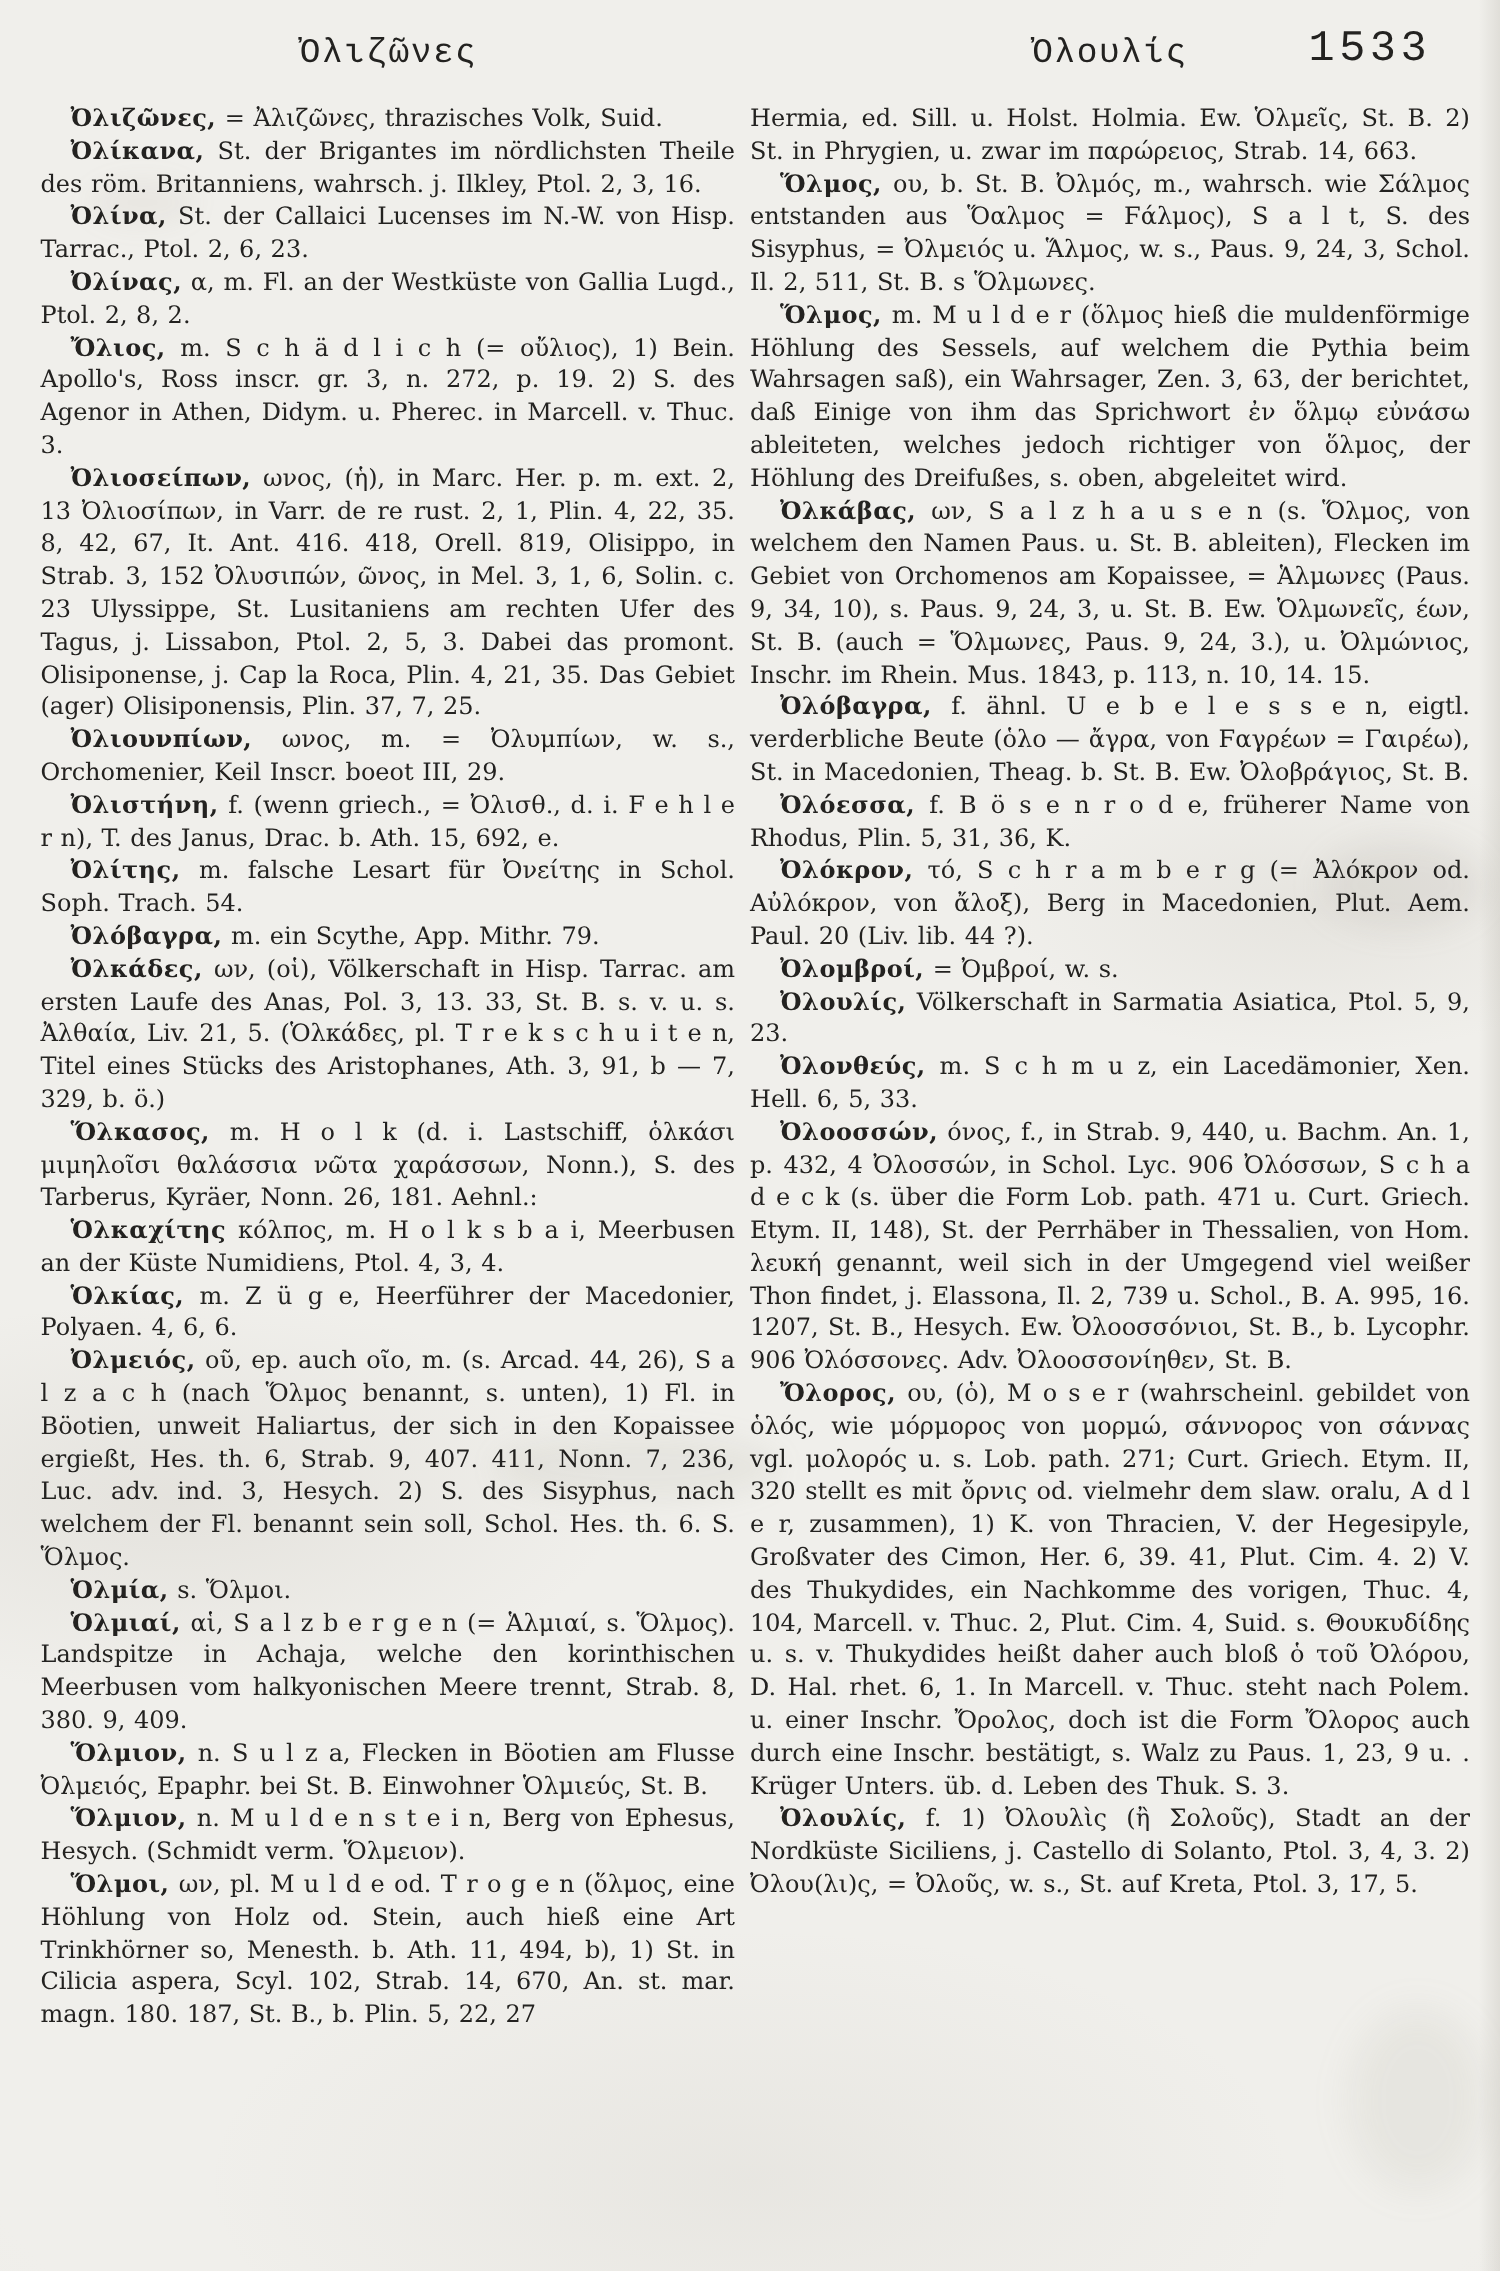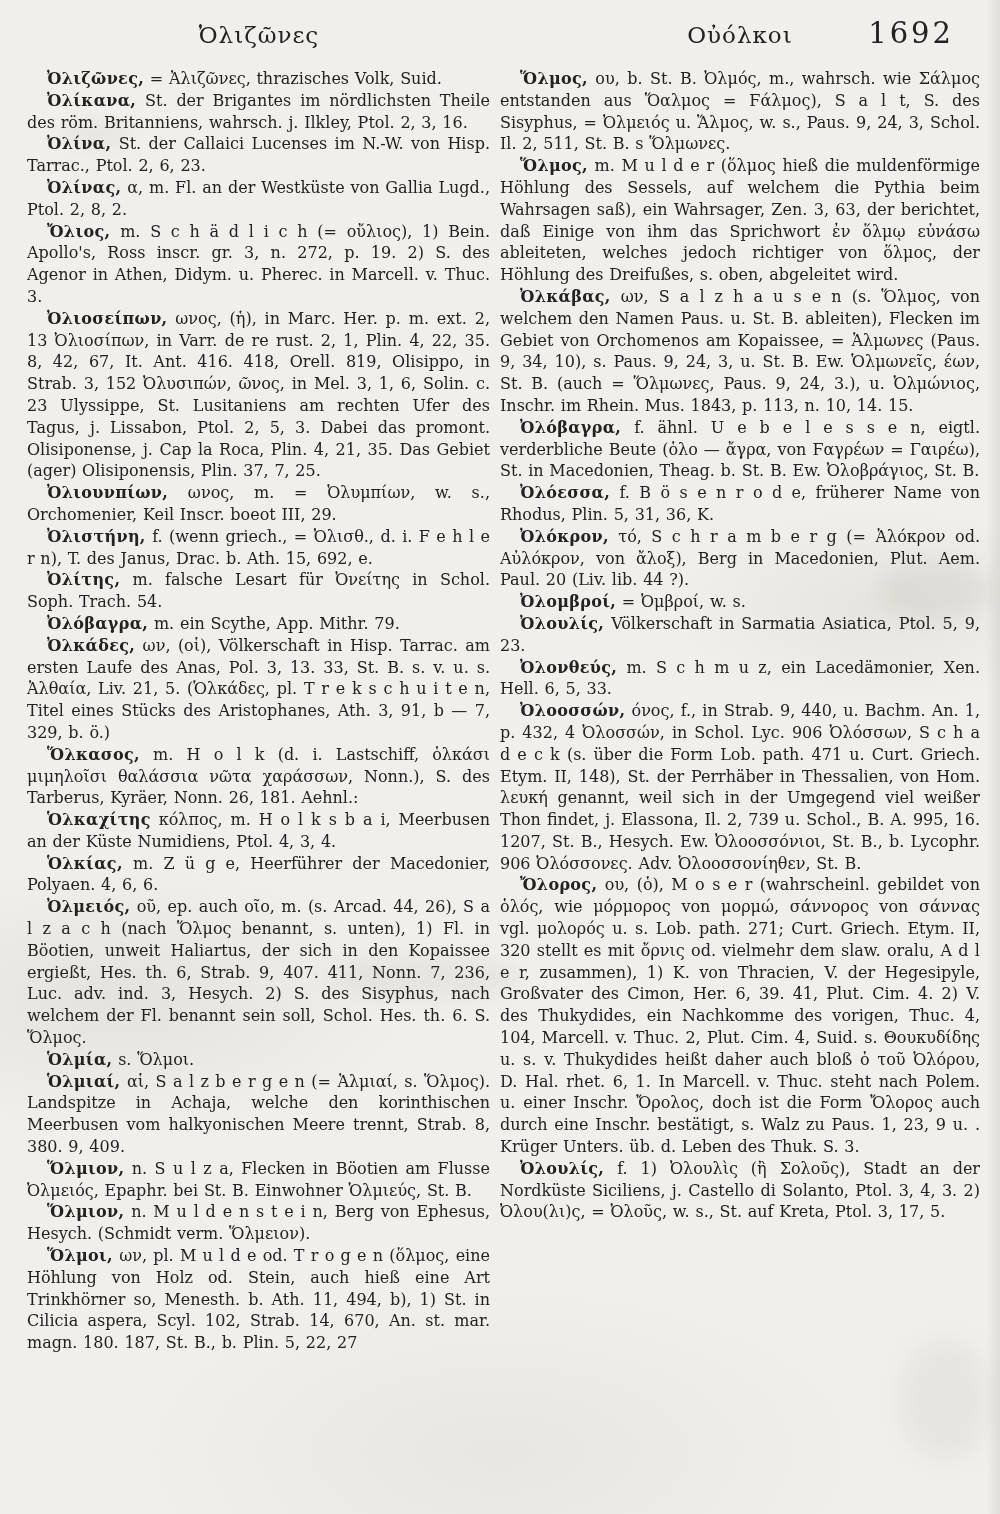--- a/index.html
+++ b/index.html
@@ -20,21 +20,21 @@
   .edge-band {
     position: absolute; top: 0; right: 0; width: 14px; height: 100%;
     background: linear-gradient(to right, rgba(150,144,132,0), rgba(150,144,132,0.18));
   }
   .stain { position: absolute; border-radius: 50%; pointer-events: none; }
   .stain.s1 { left: 330px; top: 955px; width: 190px; height: 46px; background: rgba(150,143,128,0.10); filter: blur(9px); }
   .stain.s2 { left: 880px; top: 560px; width: 110px; height: 60px; background: rgba(150,143,128,0.12); filter: blur(10px); }
   .stain.s3 { left: 60px; top: 120px; width: 70px; height: 30px; background: rgba(150,143,128,0.08); filter: blur(8px); }
   .stain.s4 { left: 900px; top: 1340px; width: 90px; height: 120px; background: rgba(150,143,128,0.10); filter: blur(12px); }
 
-  .running-head { position: absolute; top: 14px; left: 0; width: 100%; height: 46px; }
+  .running-head { position: absolute; top: 14px; left: 0; width: 100%; height: 46px; font-family: Liberation Mono, monospace; }
   .rh-word {
     position: absolute; top: 8px;
     font-size: 23px; letter-spacing: 1px; text-align: center;
   }
   .rh-left  { left: 28px;  width: 462px; }
   .rh-right { left: 560px; width: 360px; }
   .page-num {
     position: absolute; top: 2px; right: 46px;
     font-size: 29px; letter-spacing: 3px;
   }
@@ -61,22 +61,22 @@
 
 <div class="page">
   <div class="stain s1"></div>
   <div class="stain s2"></div>
   <div class="stain s3"></div>
   <div class="stain s4"></div>
   <div class="edge-band"></div>
 
   <div class="running-head">
     <span class="rh-word rh-left">Ὀλιζῶνες</span>
-    <span class="rh-word rh-right">Οὐόλκοι</span>
-    <span class="page-num">1692</span>
+    <span class="rh-word rh-right">Ὀλουλίς</span>
+    <span class="page-num">1533</span>
   </div>
 
   <div class="columns">
     <div class="col col-left">
         <p class="entry"><b class="lemma">Ὀλιζῶνες,</b> = Ἀλιζῶνες, thrazisches Volk, Suid.</p>
         <p class="entry"><b class="lemma">Ὀλίκανα,</b> St. der Brigantes im nördlichsten Theile des röm. Britanniens, wahrsch. j. Ilkley, Ptol. 2, 3, 16.</p>
         <p class="entry"><b class="lemma">Ὀλίνα,</b> St. der Callaici Lucenses im N.-W. von Hisp. Tarrac., Ptol. 2, 6, 23.</p>
         <p class="entry"><b class="lemma">Ὀλίνας,</b> α, m. Fl. an der Westküste von Gallia Lugd., Ptol. 2, 8, 2.</p>
         <p class="entry"><b class="lemma">Ὄλιος,</b> m. S c h ä d l i c h (= οὔλιος), 1) Bein. Apollo's, Ross inscr. gr. 3, n. 272, p. 19. 2) S. des Agenor in Athen, Didym. u. Pherec. in Marcell. v. Thuc. 3.</p>
         <p class="entry"><b class="lemma">Ὀλιοσείπων,</b> ωνος, (ἡ), in Marc. Her. p. m. ext. 2, 13 Ὀλιοσίπων, in Varr. de re rust. 2, 1, Plin. 4, 22, 35. 8, 42, 67, It. Ant. 416. 418, Orell. 819, Olisippo, in Strab. 3, 152 Ὀλυσιπών, ῶνος, in Mel. 3, 1, 6, Solin. c. 23 Ulyssippe, St. Lusitaniens am rechten Ufer des Tagus, j. Lissabon, Ptol. 2, 5, 3. Dabei das promont. Olisiponense, j. Cap la Roca, Plin. 4, 21, 35. Das Gebiet (ager) Olisiponensis, Plin. 37, 7, 25.</p>
@@ -89,20 +89,21 @@
         <p class="entry"><b class="lemma">Ὁλκαχίτης</b> κόλπος, m. H o l k s b a i, Meerbusen an der Küste Numidiens, Ptol. 4, 3, 4.</p>
         <p class="entry"><b class="lemma">Ὁλκίας,</b> m. Z ü g e, Heerführer der Macedonier, Polyaen. 4, 6, 6.</p>
         <p class="entry"><b class="lemma">Ὀλμειός,</b> οῦ, ep. auch οῖο, m. (s. Arcad. 44, 26), S a l z a c h (nach Ὅλμος benannt, s. unten), 1) Fl. in Böotien, unweit Haliartus, der sich in den Kopaissee ergießt, Hes. th. 6, Strab. 9, 407. 411, Nonn. 7, 236, Luc. adv. ind. 3, Hesych. 2) S. des Sisyphus, nach welchem der Fl. benannt sein soll, Schol. Hes. th. 6. S. Ὅλμος.</p>
         <p class="entry"><b class="lemma">Ὁλμία,</b> s. Ὅλμοι.</p>
         <p class="entry"><b class="lemma">Ὁλμιαί,</b> αἱ, S a l z b e r g e n (= Ἁλμιαί, s. Ὅλμος). Landspitze in Achaja, welche den korinthischen Meerbusen vom halkyonischen Meere trennt, Strab. 8, 380. 9, 409.</p>
         <p class="entry"><b class="lemma">Ὅλμιον,</b> n. S u l z a, Flecken in Böotien am Flusse Ὀλμειός, Epaphr. bei St. B. Einwohner Ὁλμιεύς, St. B.</p>
         <p class="entry"><b class="lemma">Ὅλμιον,</b> n. M u l d e n s t e i n, Berg von Ephesus, Hesych. (Schmidt verm. Ὅλμειον).</p>
         <p class="entry"><b class="lemma">Ὅλμοι,</b> ων, pl. M u l d e od. T r o g e n (ὅλμος, eine Höhlung von Holz od. Stein, auch hieß eine Art Trinkhörner so, Menesth. b. Ath. 11, 494, b), 1) St. in Cilicia aspera, Scyl. 102, Strab. 14, 670, An. st. mar. magn. 180. 187, St. B., b. Plin. 5, 22, 27</p>
       </div>
     <div class="col col-right">
+        <p class="entry cont">Hermia, ed. Sill. u. Holst. Holmia. Ew. Ὁλμεῖς, St. B. 2) St. in Phrygien, u. zwar im παρώρειος, Strab. 14, 663.</p>
         <p class="entry"><b class="lemma">Ὅλμος,</b> ου, b. St. B. Ὀλμός, m., wahrsch. wie Σάλμος entstanden aus Ὅαλμος = Ϝάλμος), S a l t, S. des Sisyphus, = Ὀλμειός u. Ἅλμος, w. s., Paus. 9, 24, 3, Schol. Il. 2, 511, St. B. s Ὅλμωνες.</p>
         <p class="entry"><b class="lemma">Ὅλμος,</b> m. M u l d e r (ὅλμος hieß die muldenförmige Höhlung des Sessels, auf welchem die Pythia beim Wahrsagen saß), ein Wahrsager, Zen. 3, 63, der berichtet, daß Einige von ihm das Sprichwort ἐν ὅλμῳ εὐνάσω ableiteten, welches jedoch richtiger von ὅλμος, der Höhlung des Dreifußes, s. oben, abgeleitet wird.</p>
         <p class="entry"><b class="lemma">Ὀλκάβας,</b> ων, S a l z h a u s e n (s. Ὅλμος, von welchem den Namen Paus. u. St. B. ableiten), Flecken im Gebiet von Orchomenos am Kopaissee, = Ἁλμωνες (Paus. 9, 34, 10), s. Paus. 9, 24, 3, u. St. B. Ew. Ὁλμωνεῖς, έων, St. B. (auch = Ὅλμωνες, Paus. 9, 24, 3.), u. Ὀλμώνιος, Inschr. im Rhein. Mus. 1843, p. 113, n. 10, 14. 15.</p>
         <p class="entry"><b class="lemma">Ὀλόβαγρα,</b> f. ähnl. U e b e l e s s e n, eigtl. verderbliche Beute (ὁλο — ἄγρα, von Ϝαγρέων = Γαιρέω), St. in Macedonien, Theag. b. St. B. Ew. Ὀλοβράγιος, St. B.</p>
         <p class="entry"><b class="lemma">Ὀλόεσσα,</b> f. B ö s e n r o d e, früherer Name von Rhodus, Plin. 5, 31, 36, K.</p>
         <p class="entry"><b class="lemma">Ὀλόκρον,</b> τό, S c h r a m b e r g (= Ἀλόκρον od. Αὐλόκρον, von ἄλοξ), Berg in Macedonien, Plut. Aem. Paul. 20 (Liv. lib. 44 ?).</p>
         <p class="entry"><b class="lemma">Ὀλομβροί,</b> = Ὀμβροί, w. s.</p>
         <p class="entry"><b class="lemma">Ὀλουλίς,</b> Völkerschaft in Sarmatia Asiatica, Ptol. 5, 9, 23.</p>
         <p class="entry"><b class="lemma">Ὀλονθεύς,</b> m. S c h m u z, ein Lacedämonier, Xen. Hell. 6, 5, 33.</p>
         <p class="entry"><b class="lemma">Ὀλοοσσών,</b> όνος, f., in Strab. 9, 440, u. Bachm. An. 1, p. 432, 4 Ὀλοσσών, in Schol. Lyc. 906 Ὀλόσσων, S c h a d e c k (s. über die Form Lob. path. 471 u. Curt. Griech. Etym. II, 148), St. der Perrhäber in Thessalien, von Hom. λευκή genannt, weil sich in der Umgegend viel weißer Thon findet, j. Elassona, Il. 2, 739 u. Schol., B. A. 995, 16. 1207, St. B., Hesych. Ew. Ὀλοοσσόνιοι, St. B., b. Lycophr. 906 Ὀλόσσονες. Adv. Ὀλοοσσονίηθεν, St. B.</p>

